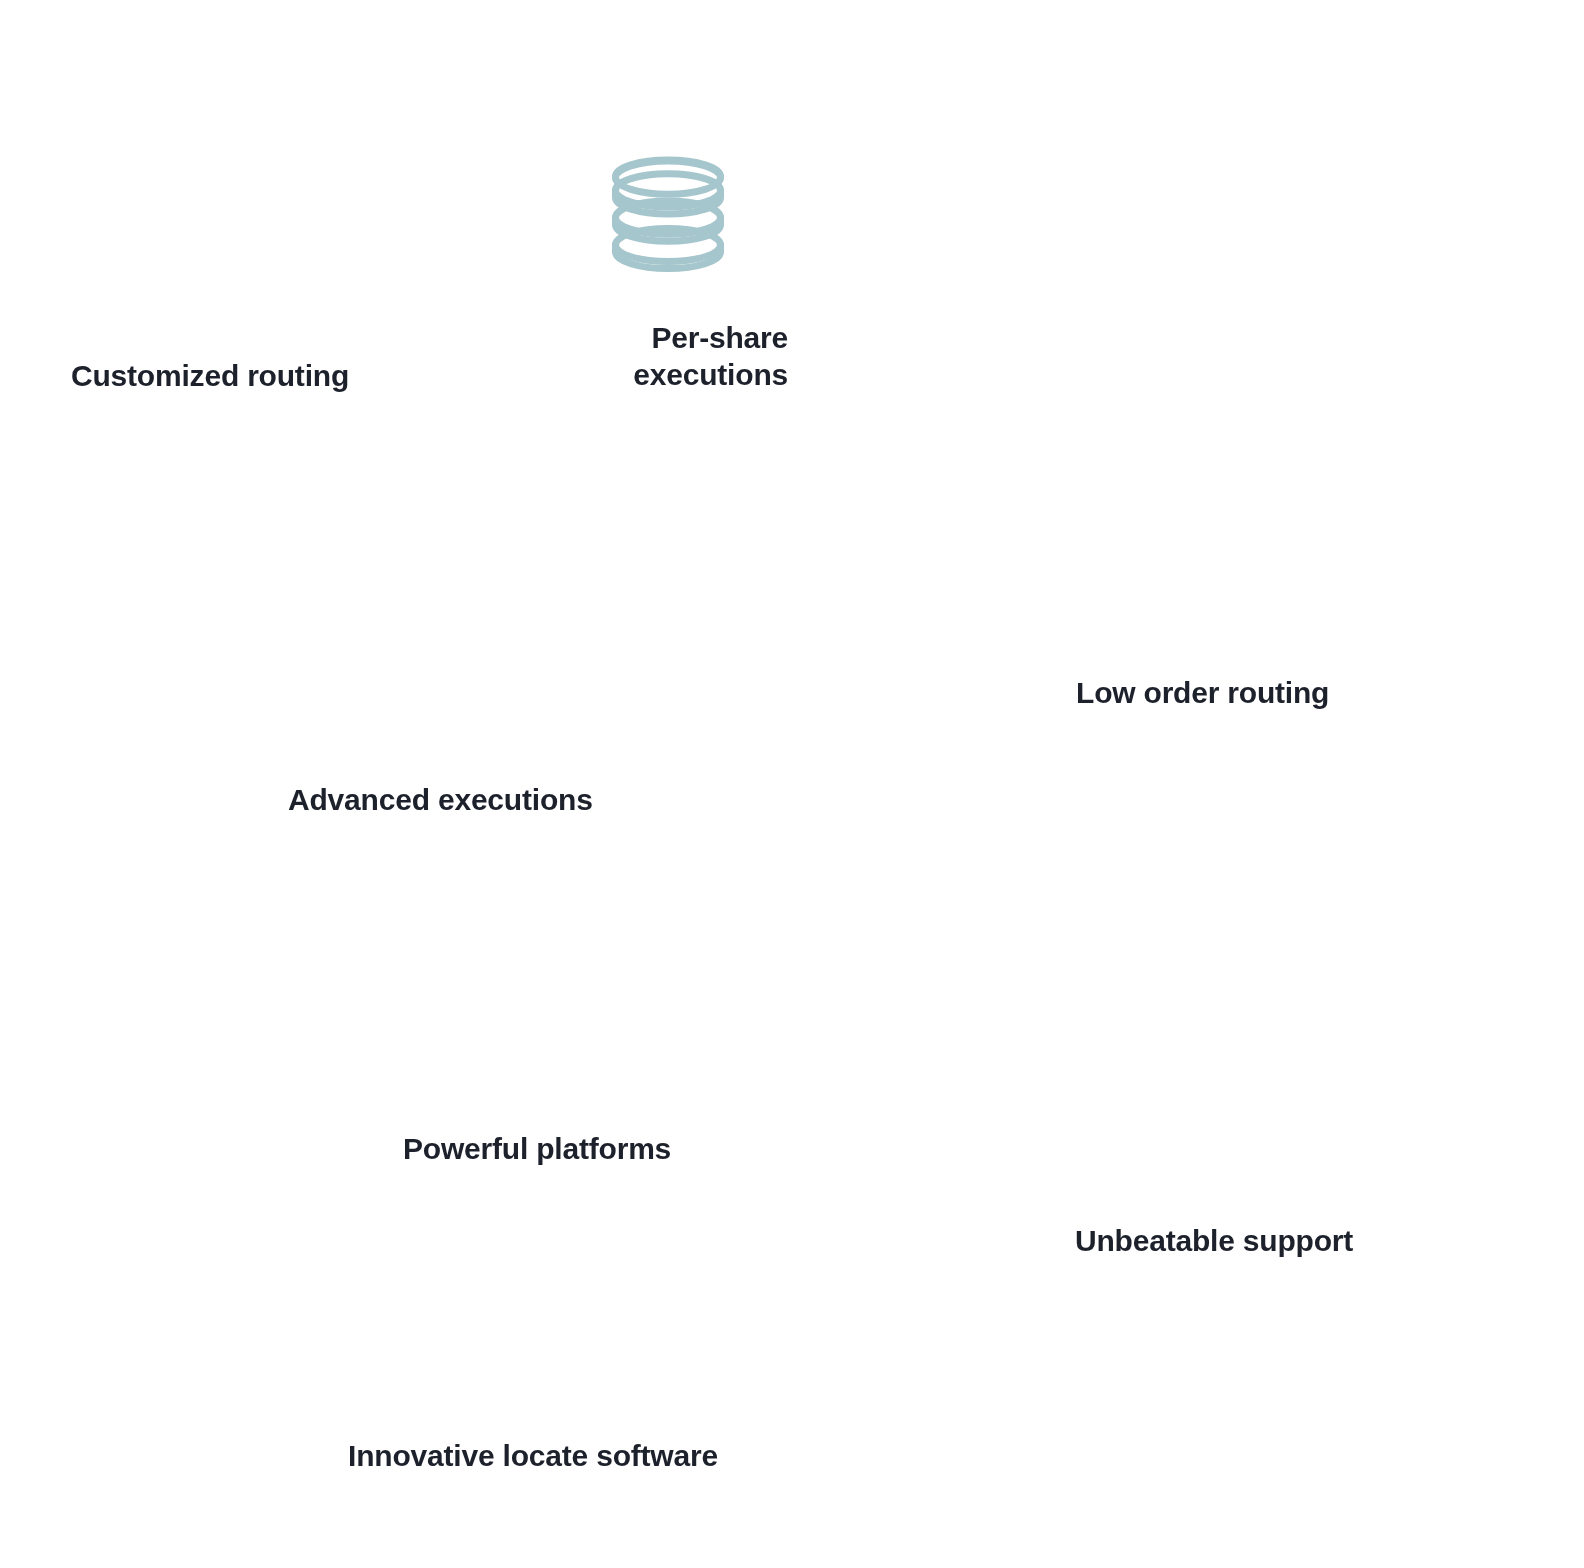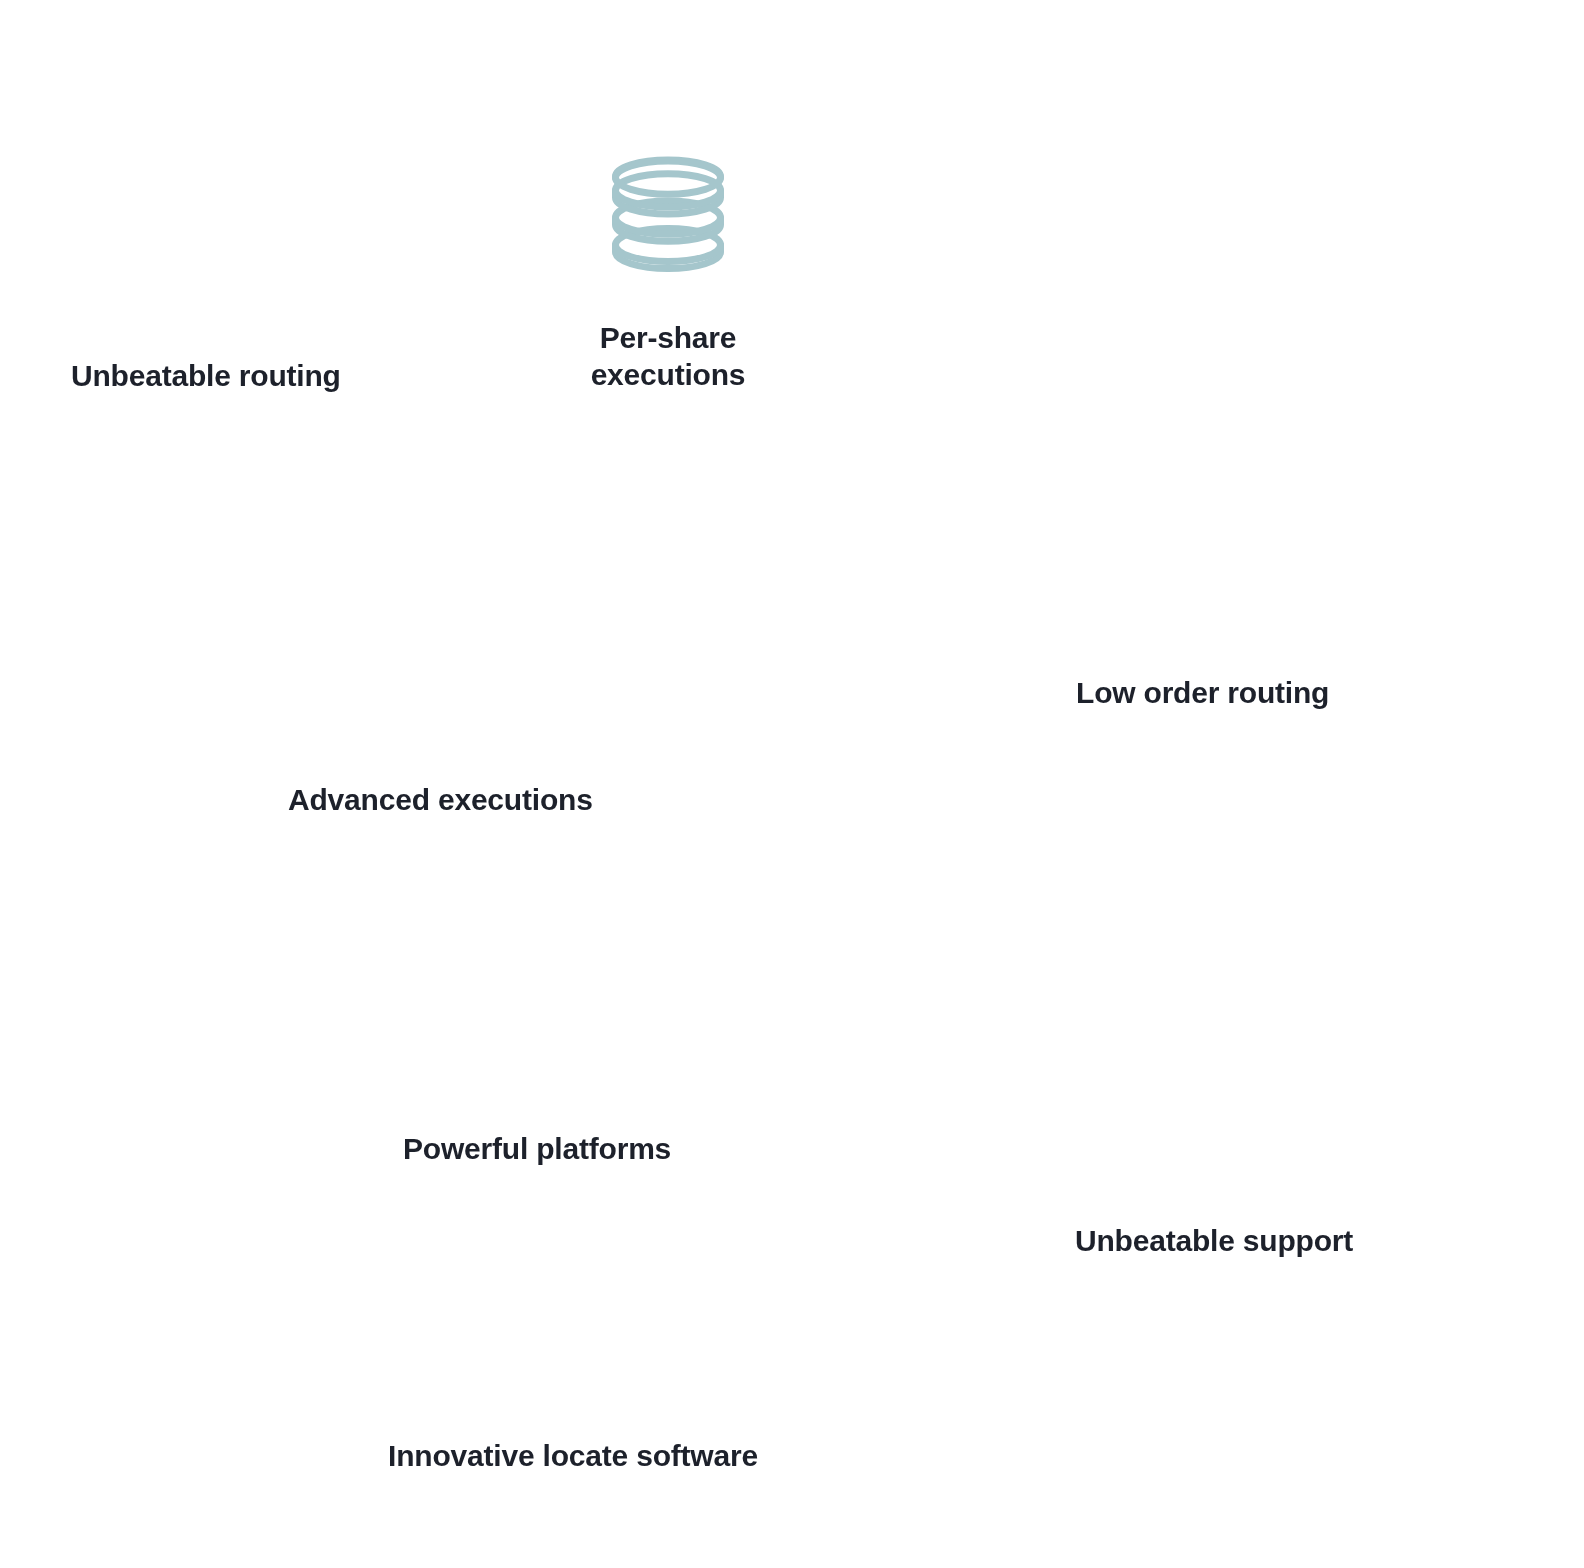--- a/index.html
+++ b/index.html
@@ -24,21 +24,21 @@
     position: absolute;
     font-family: "Liberation Sans", sans-serif;
     font-weight: 700;
     color: #1d212b;
     letter-spacing: -0.2px;
     white-space: nowrap;
     line-height: 1.18;
   }
   .feature-label.wrap {
     white-space: normal;
-    text-align: center;
+    text-align: right;
     line-height: 1.22;
   }
 
   
   #lbl-customized-routing { left: 71px;   top: 358px;  font-size: 30px; }
   #lbl-per-share          { left: 548px;  top: 320px;  font-size: 30px; width: 240px; }
   #lbl-low-order-min      { left: 1076px; top: 675px;  font-size: 30px; }
   #lbl-advanced-exec      { left: 288px;  top: 782px;  font-size: 30px; }
   #lbl-powerful-platforms { left: 403px;  top: 1131px; font-size: 30px; }
   #lbl-unbeatable-support { left: 1075px; top: 1197px; font-size: 30px; }
@@ -74,30 +74,30 @@
       <ellipse cx="58" cy="60.7" rx="52.5" ry="16.6"></ellipse>
 
       <path d="M5.5 33.4 v7 c0 9.2 23.5 16.6 52.5 16.6 s52.5 -7.4 52.5 -16.6 v-7"></path>
       <ellipse cx="58" cy="33.4" rx="52.5" ry="16.6"></ellipse>
 
       <path d="M5.5 20.6 v-1 c0 -9.2 23.5 -16.6 52.5 -16.6 s52.5 7.4 52.5 16.6 v1"></path>
       <ellipse cx="58" cy="20.6" rx="52.5" ry="16.6"></ellipse>
     </svg>
   </div>
 
-  <div id="lbl-customized-routing" class="feature-label" style="color: rgb(29, 33, 43);">Unbeatable routing</div>
+  <div id="lbl-customized-routing" class="feature-label" style="color: rgb(29, 33, 43);">Customized routing</div>
 
   <div id="lbl-per-share" class="feature-label wrap" style="color: rgb(29, 33, 43);">
     <span>Per-share</span><br>
     <span>executions</span>
   </div>
 
   <div id="lbl-low-order-min" class="feature-label" style="color: rgb(29, 33, 43);">Low order routing</div>
 
   <div id="lbl-advanced-exec" class="feature-label" style="color: rgb(29, 33, 43);">Advanced executions</div>
 
   <div id="lbl-powerful-platforms" class="feature-label" style="color: rgb(29, 33, 43);">Powerful platforms</div>
 
   <div id="lbl-unbeatable-support" class="feature-label" style="color: rgb(29, 33, 43); margin-top: 26px;">Unbeatable support</div>
 
-  <div id="lbl-innovative-locate" class="feature-label" style="color: rgb(29, 33, 43); margin-left: 40px;">Innovative locate software</div>
+  <div id="lbl-innovative-locate" class="feature-label" style="color: rgb(29, 33, 43);">Innovative locate software</div>
 
 </div>
 
 </body></html>

